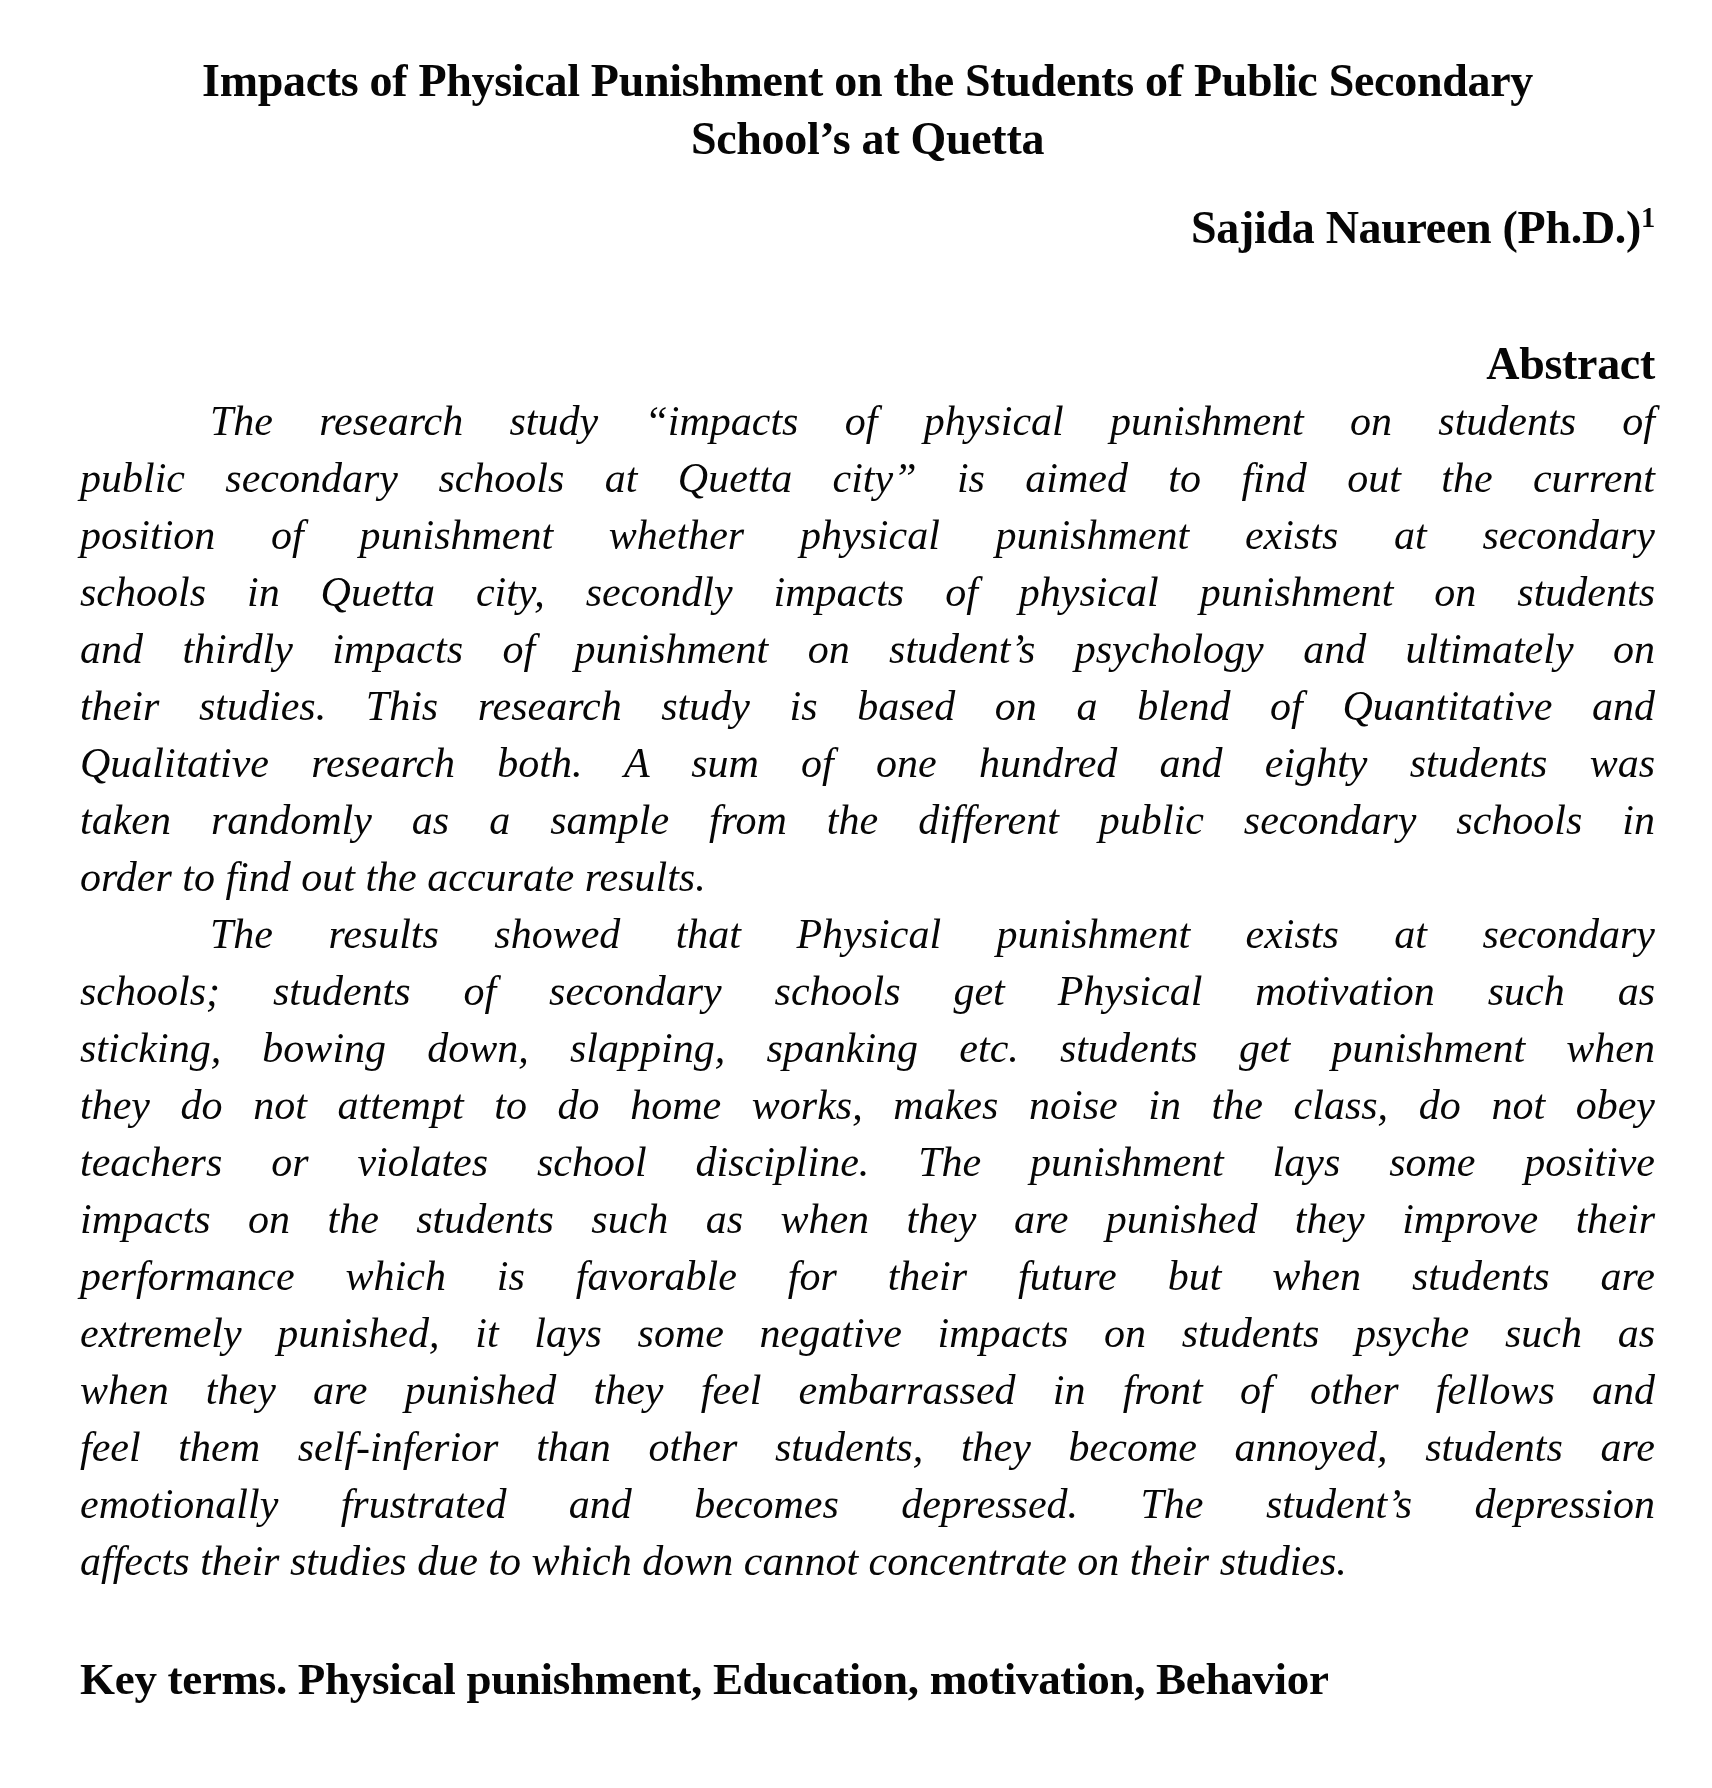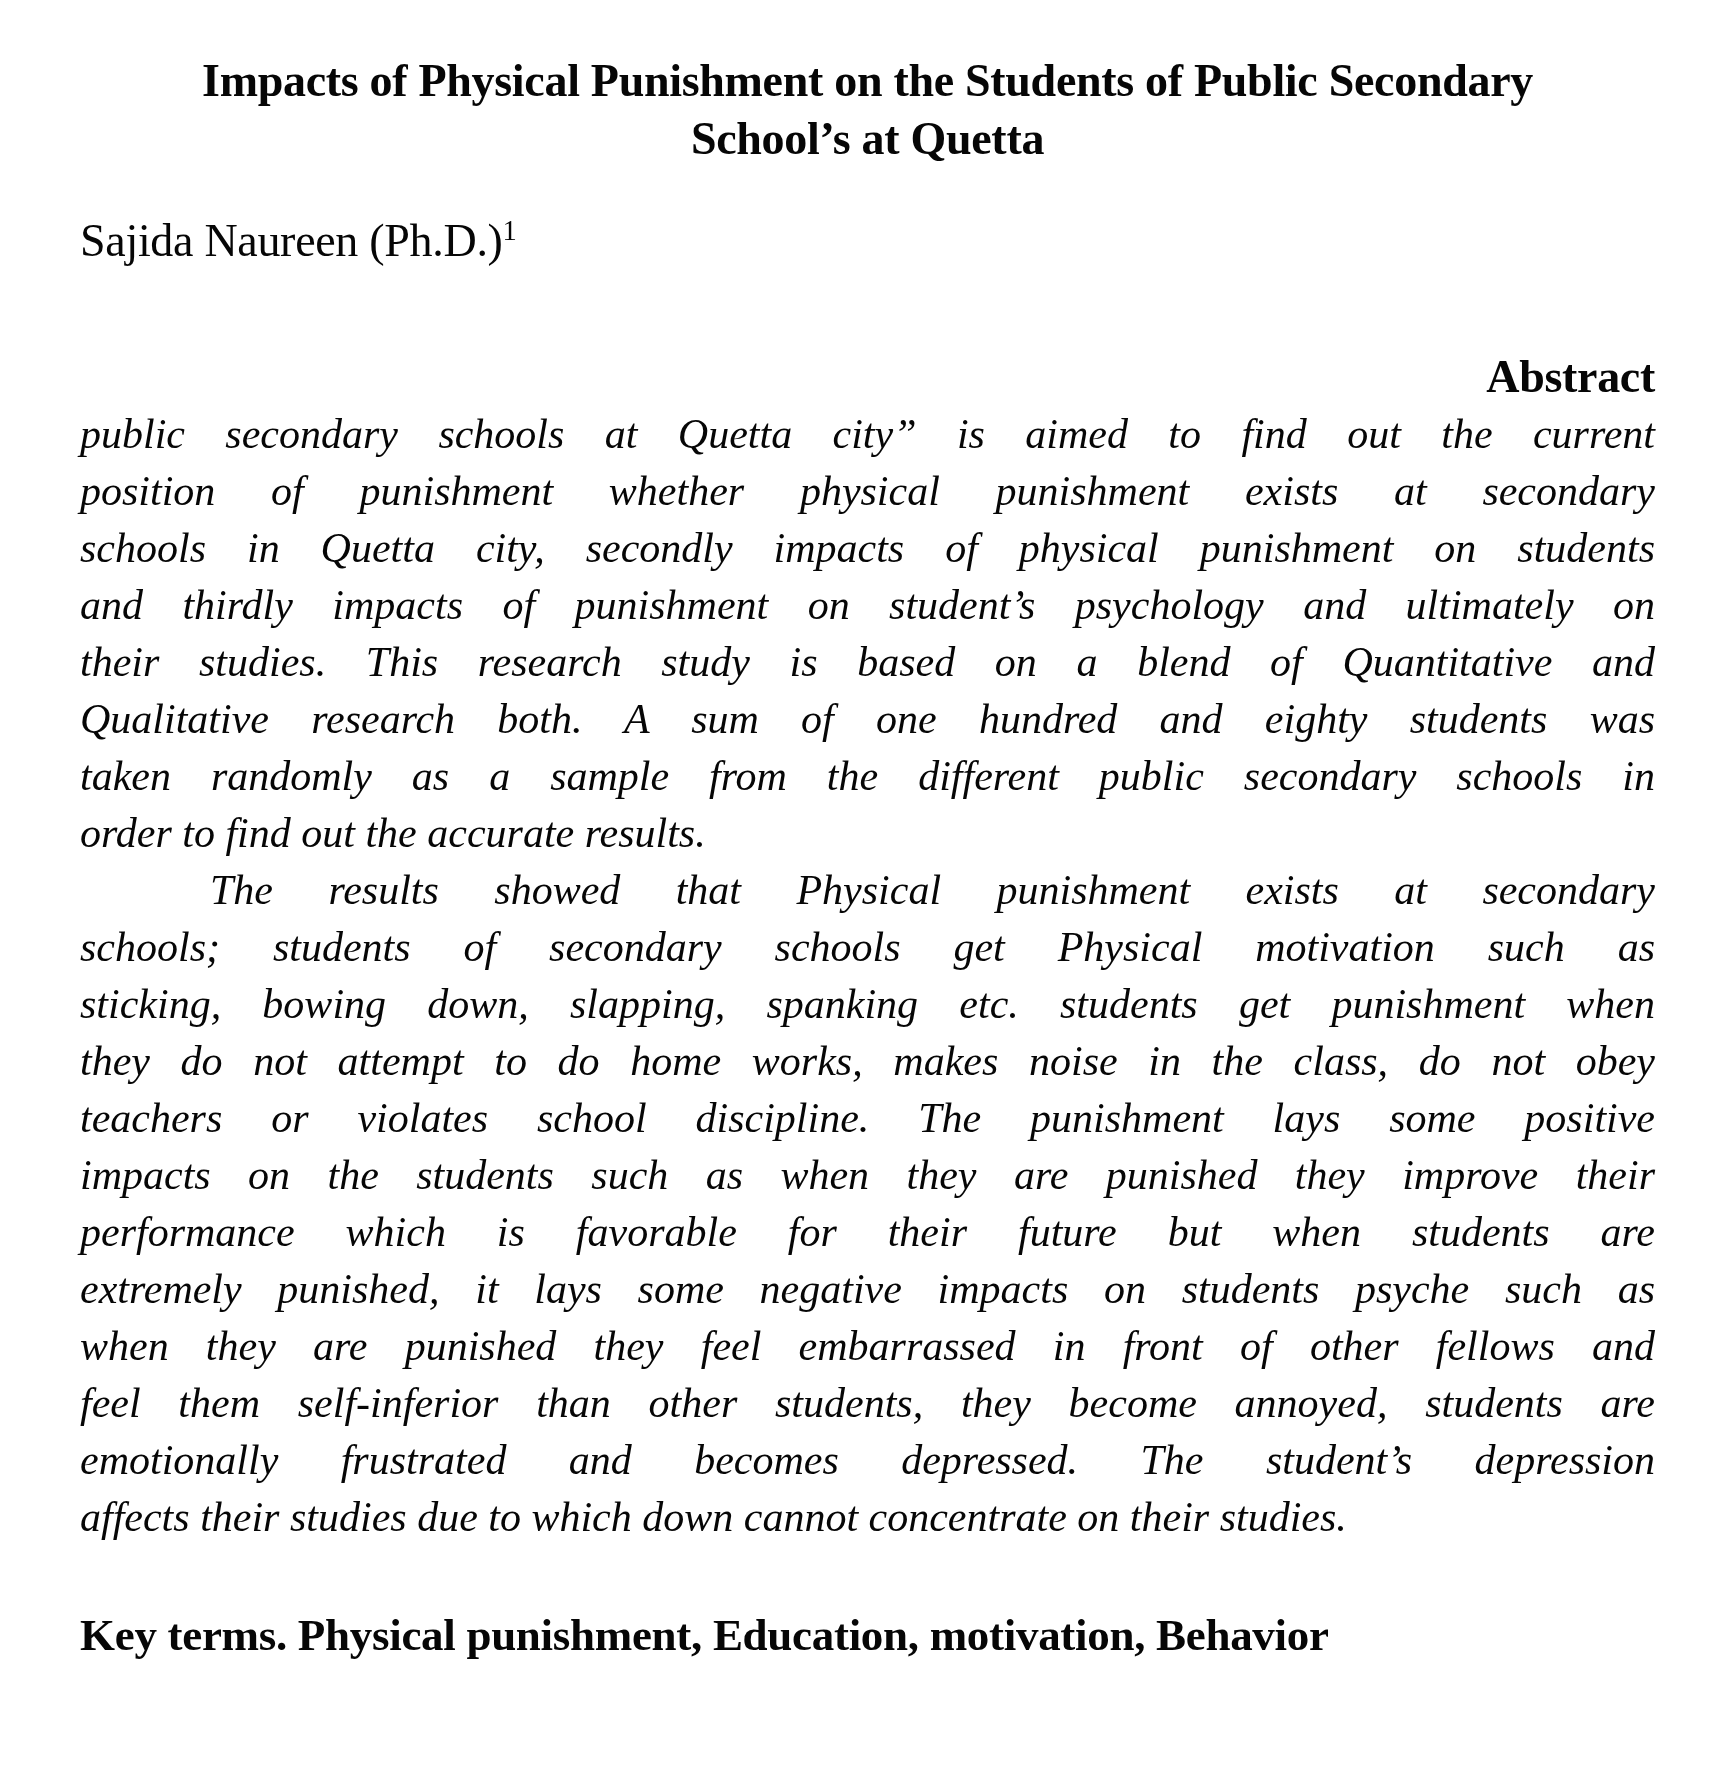--- a/index.html
+++ b/index.html
@@ -19,25 +19,25 @@
   .title {
     margin: 0;
     font-size: 46px;
     line-height: 58px;
     font-weight: bold;
     text-align: center;
     letter-spacing: -0.3px;
   }
   .title-line { display: block; }
   .author {
-    margin-top: 44px;
+    margin-top: 31px;
     font-size: 46px;
     line-height: 58px;
-    font-weight: normal;
-    text-align: left;
+    font-weight: bold;
+    text-align: right;
     letter-spacing: -0.3px;
   }
   .author sup {
     font-size: 0.62em;
     line-height: 0;
     vertical-align: super;
   }
   .abstract-heading {
     margin: 78px 0 0 0;
     font-size: 46px;
@@ -75,20 +75,21 @@
   <h1 class="title">
     <span class="title-line">Impacts of Physical Punishment on the Students of Public Secondary</span>
     <span class="title-line">School’s at Quetta</span>
   </h1>
 
   <div class="author"><span>Sajida Naureen (Ph.D.)</span><sup>1</sup></div>
 
   <h2 class="abstract-heading">Abstract</h2>
 
   <div class="para">
+    <div class="bline first">The research study “impacts of physical punishment on students of</div>
     <div class="bline">public secondary schools at Quetta city” is aimed to find out the current</div>
     <div class="bline">position of punishment whether physical punishment exists at secondary</div>
     <div class="bline">schools in Quetta city, secondly impacts of physical punishment on students</div>
     <div class="bline">and thirdly impacts of punishment on student’s psychology and ultimately on</div>
     <div class="bline">their studies. This research study is based on a blend of Quantitative and</div>
     <div class="bline">Qualitative research both. A sum of one hundred and eighty students was</div>
     <div class="bline">taken randomly as a sample from the different public secondary schools in</div>
     <div class="bline last">order to find out the accurate results.</div>
   </div>
 

